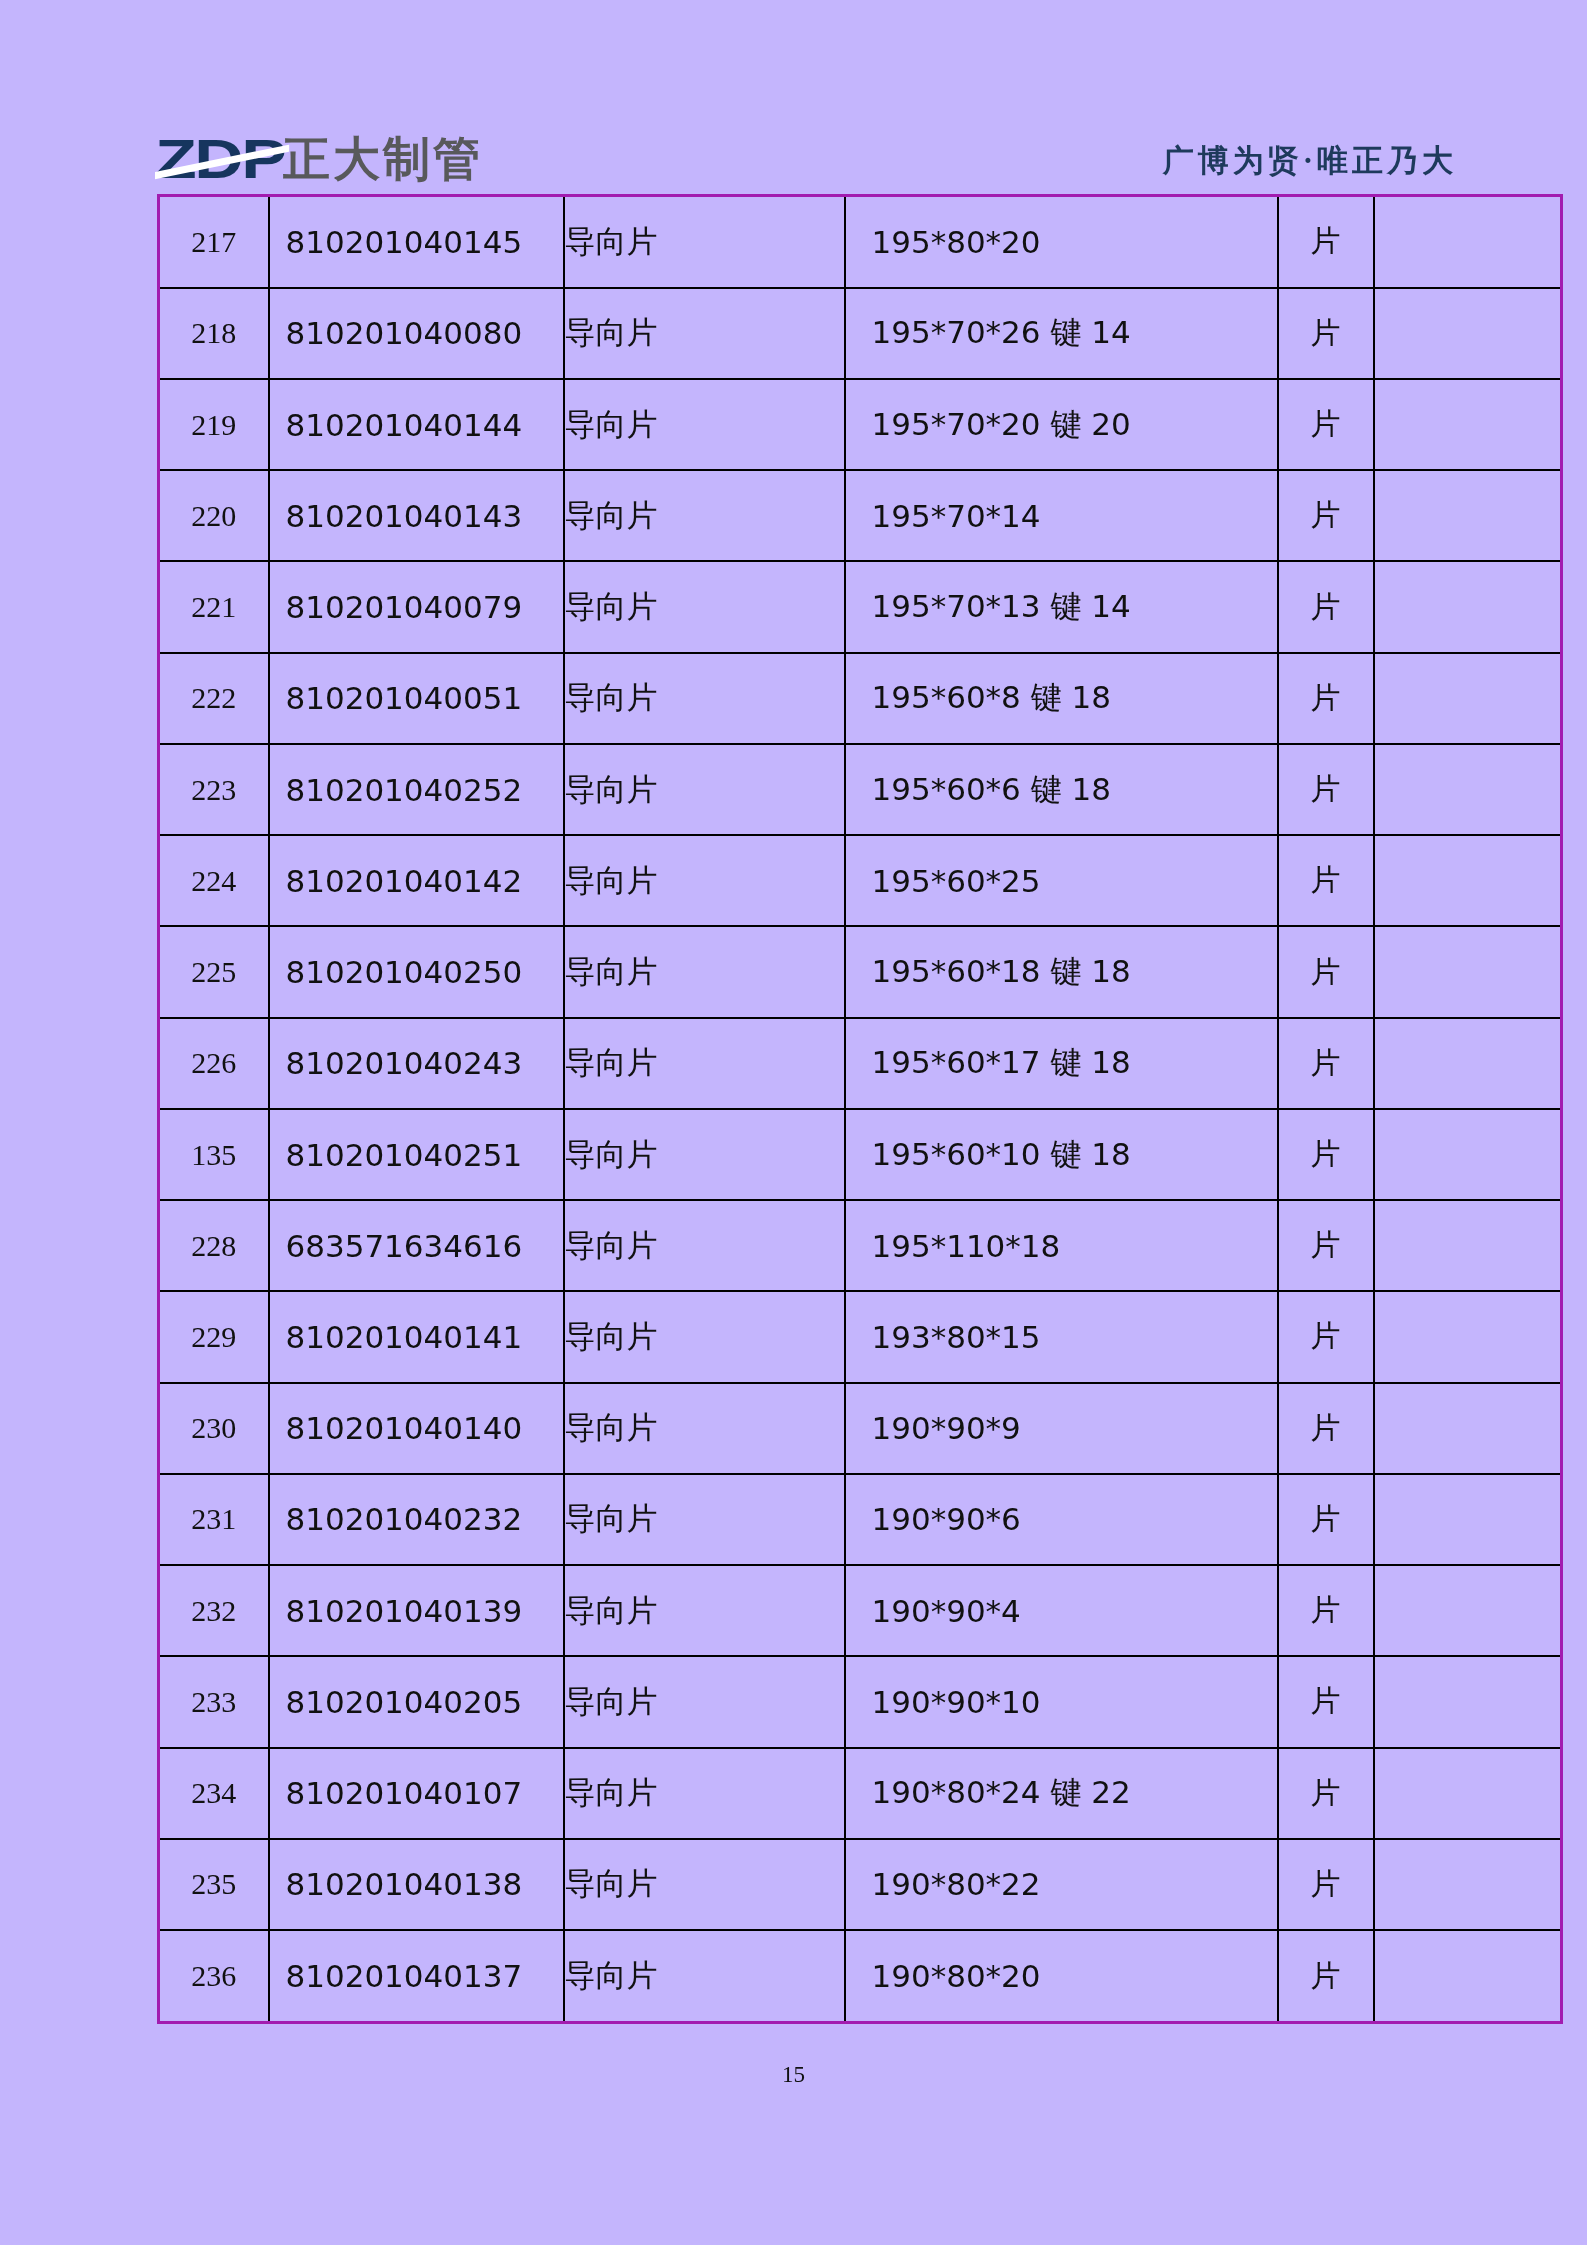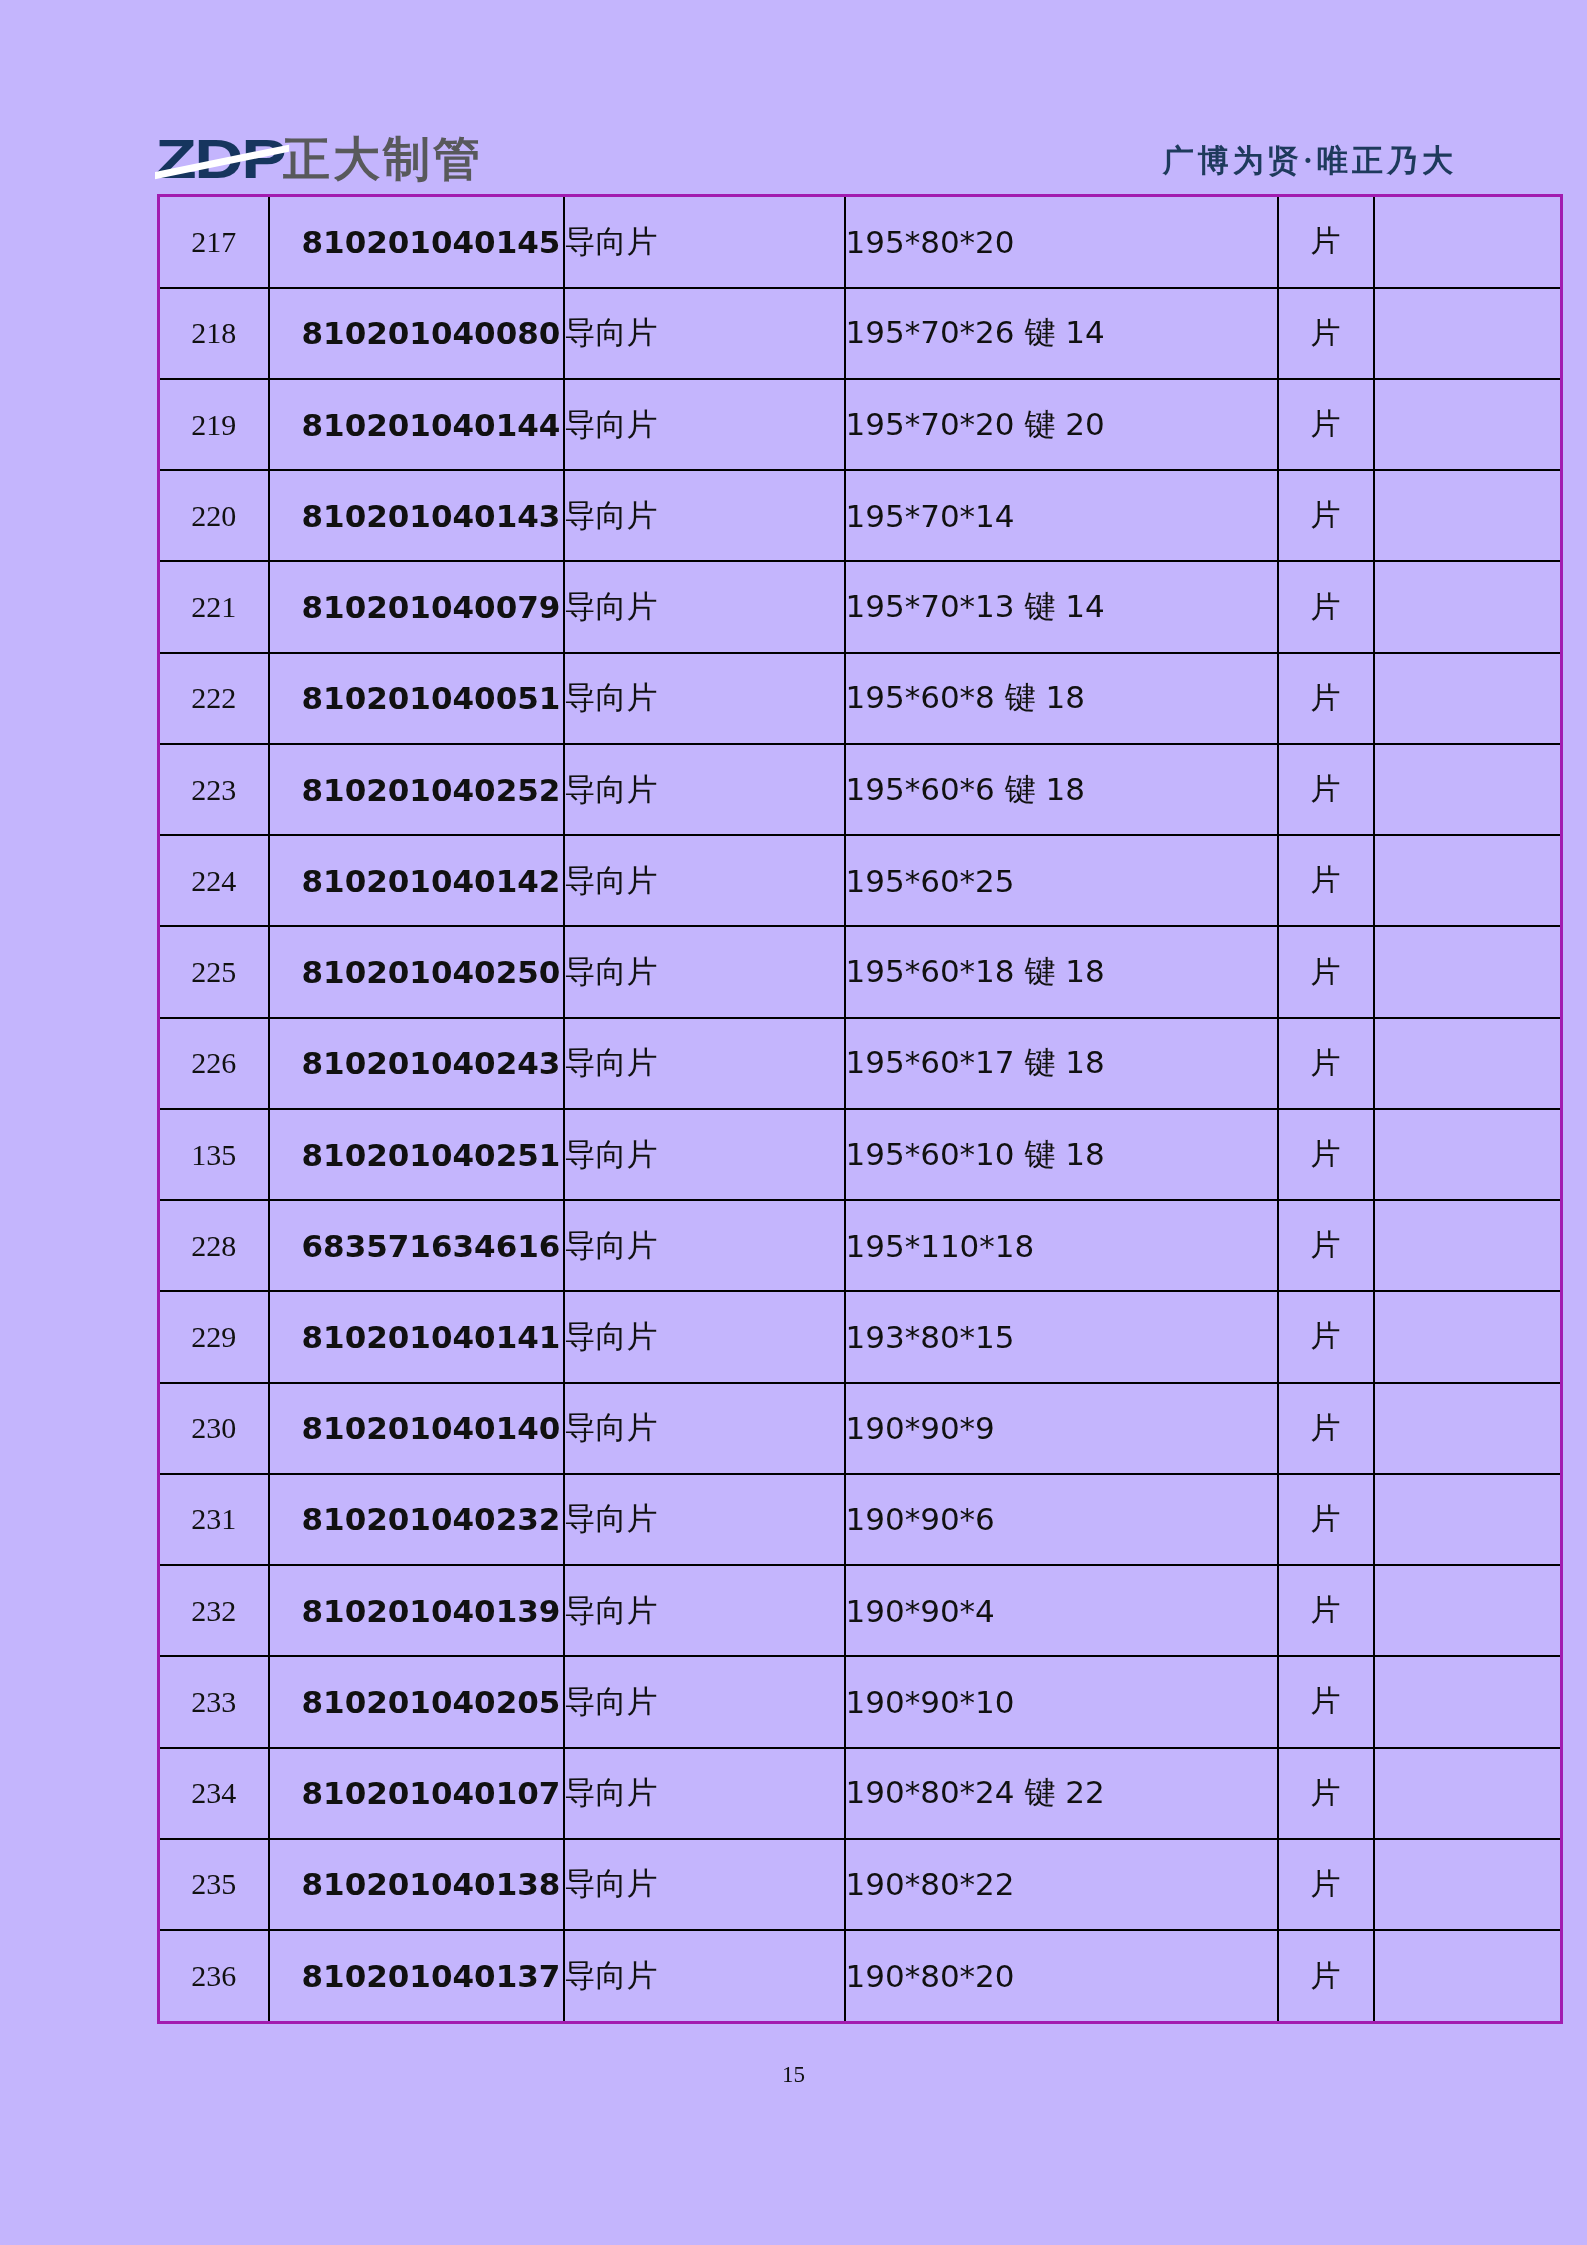--- a/index.html
+++ b/index.html
@@ -84,23 +84,23 @@
     font-size: 31px;
     color: #111111;
     overflow: hidden;
     white-space: nowrap;
   }
   .parts-table td.col-no {
     font-family: "Liberation Serif", "DejaVu Serif", serif;
     font-size: 30px;
     text-align: center;
   }
-  .parts-table td.col-code { padding-left: 32px; font-weight: bold; }
+  .parts-table td.col-code { padding-left: 16px; }
   .parts-table td.col-name { }
-  .parts-table td.col-spec { }
+  .parts-table td.col-spec { padding-left: 26px; }
   .parts-table td.col-unit { text-align: center; font-size: 30px; }
   .parts-table td.col-note { }
 
   
   .pageno {
     position: absolute;
     left: 0;
     top: 2062px;
     width: 100%;
     text-align: center;

